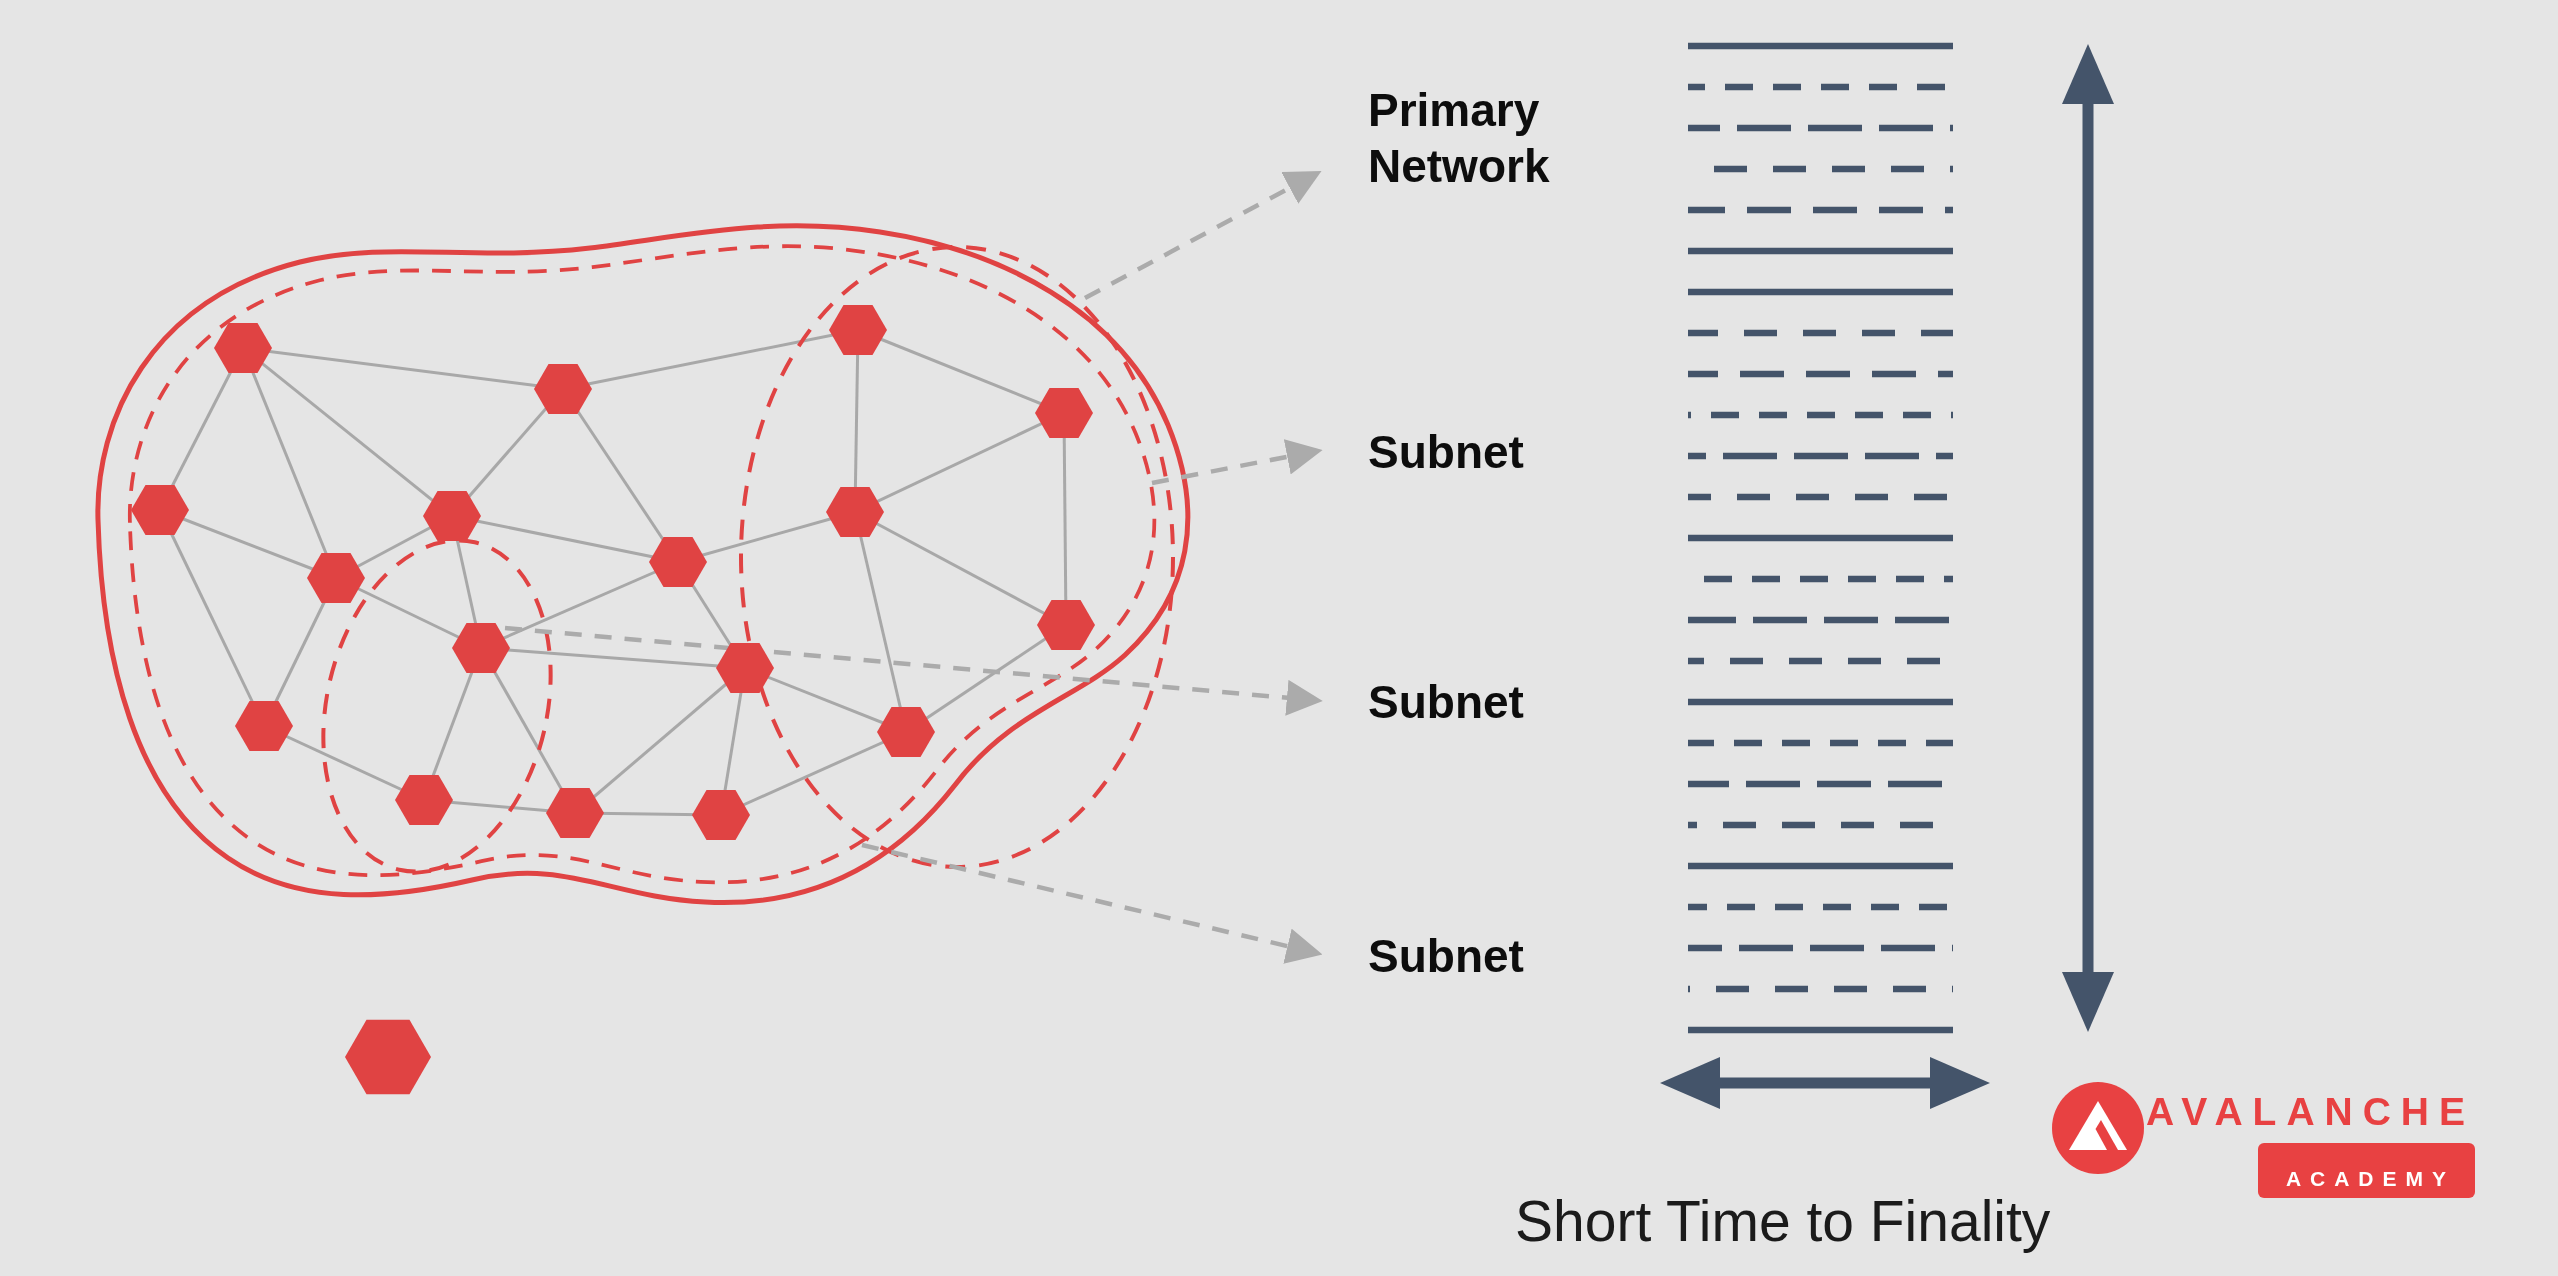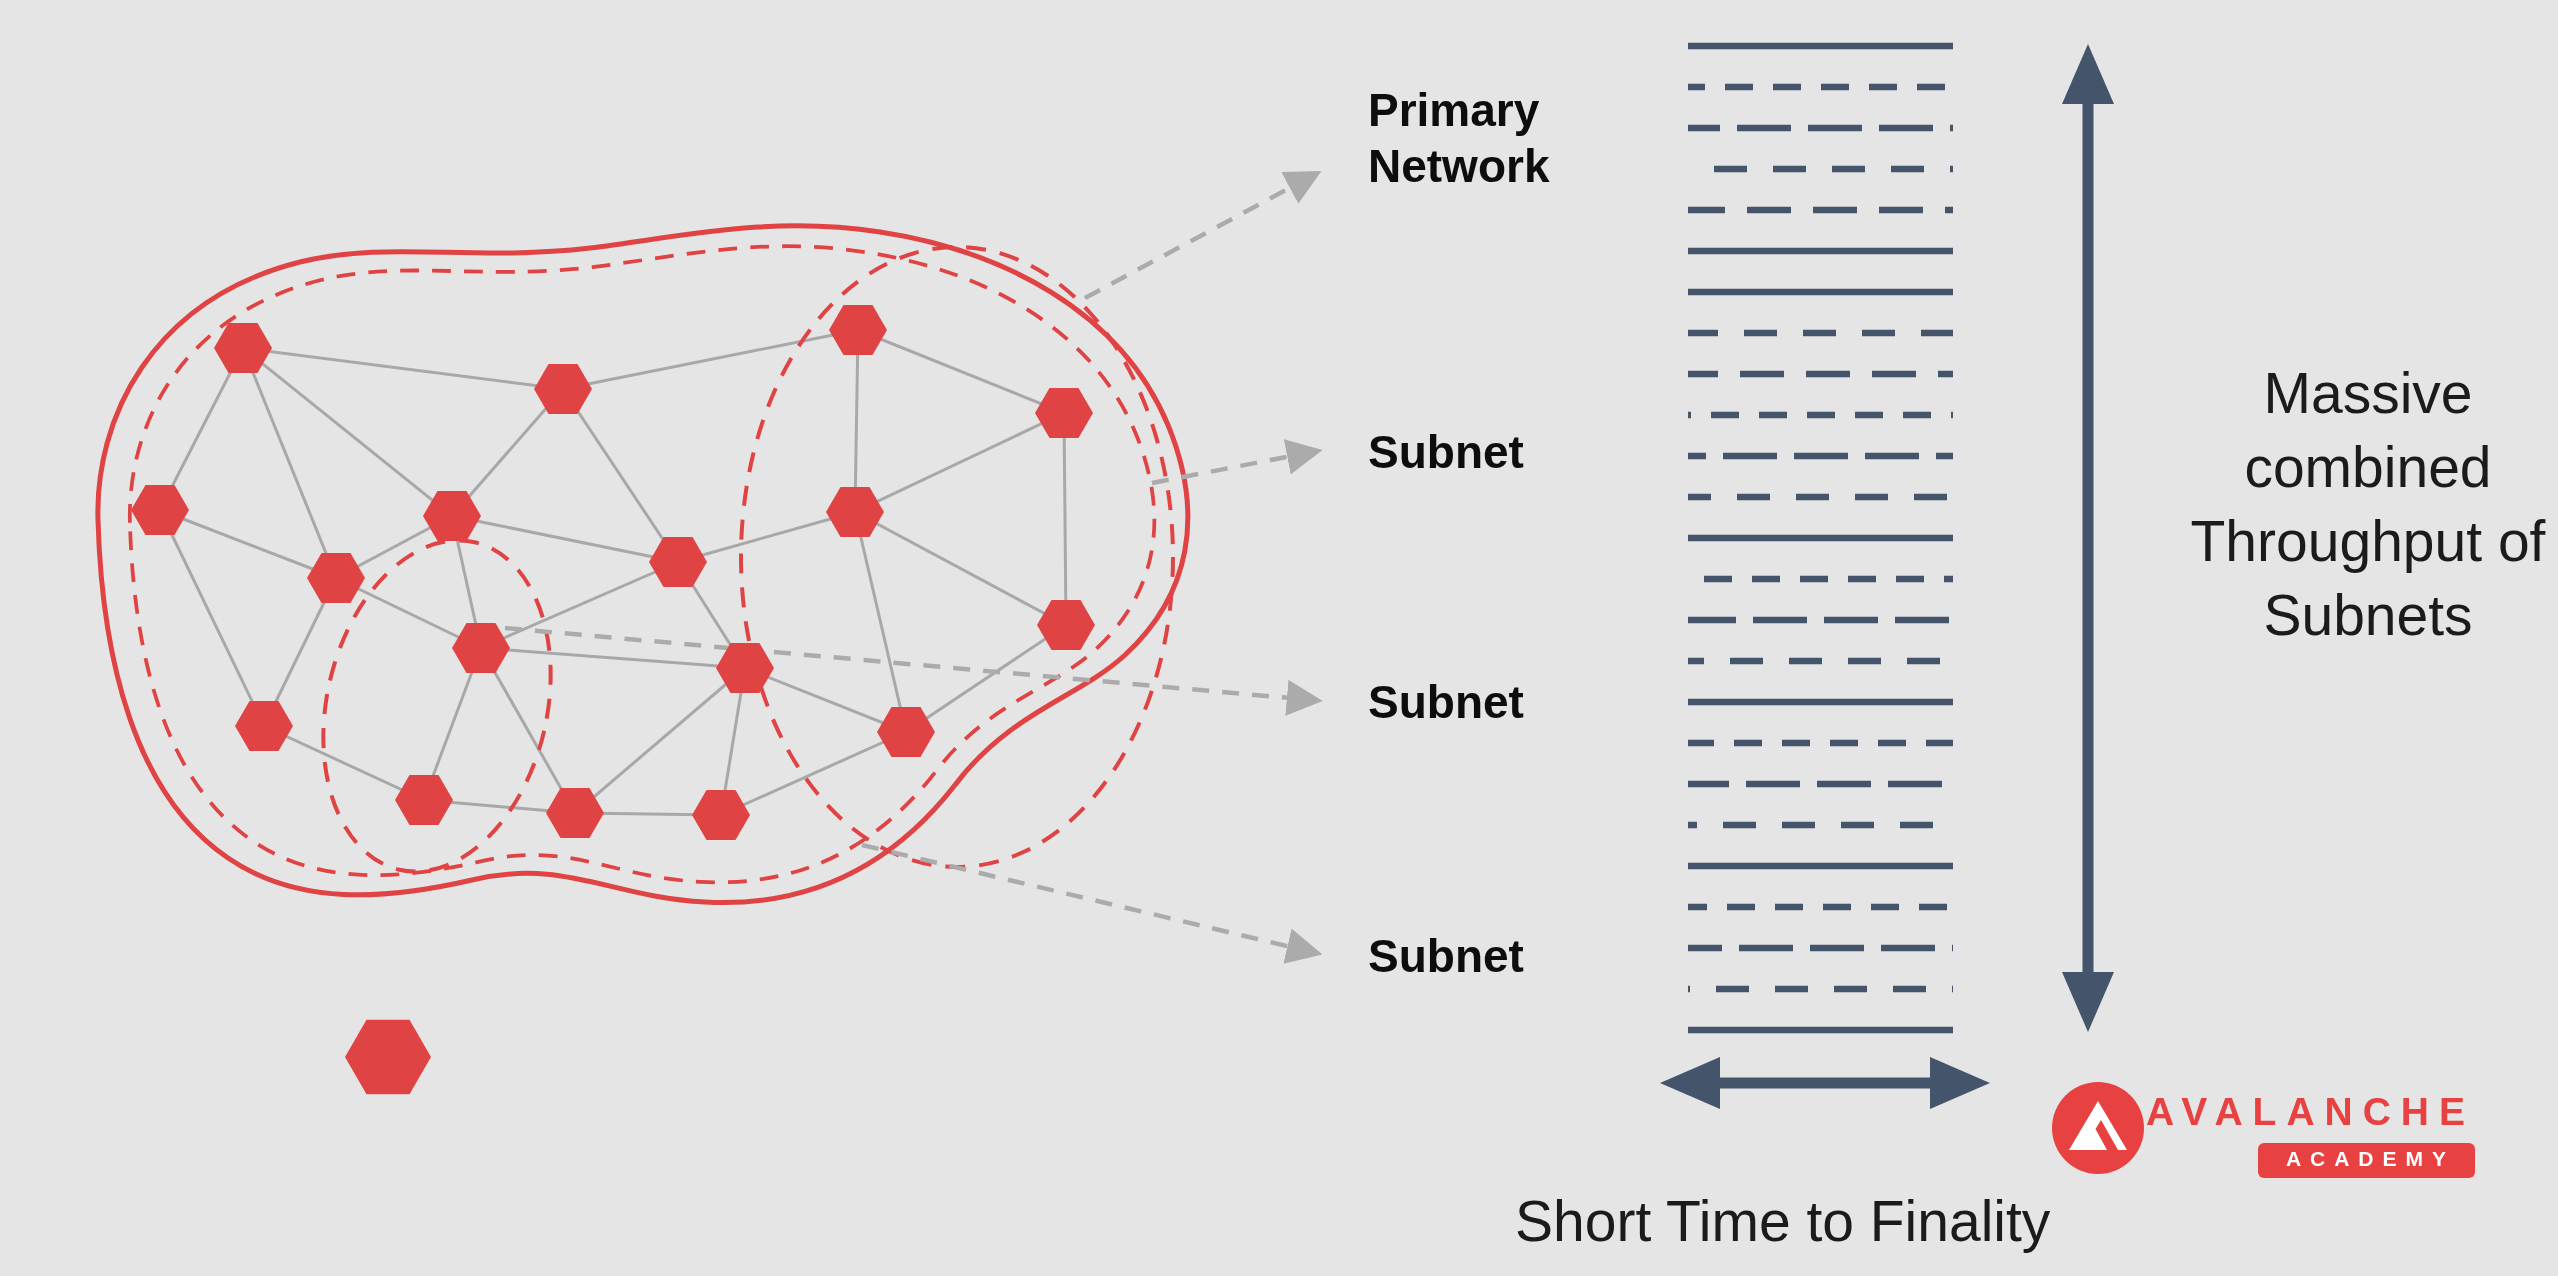--- a/index.html
+++ b/index.html
@@ -8,21 +8,21 @@
   .canvas{position:relative;width:2558px;height:1276px;background:#e5e5e5;overflow:hidden}
   .abs{position:absolute}
   svg.layer{position:absolute;left:0;top:0}
   .net-label{font-weight:bold;font-size:46px;color:#0d0d0d;line-height:1.22}
   .throughput{font-size:57px;color:#1b1b1b;text-align:center;line-height:1.3}
   .finality{font-size:57px;color:#1b1b1b;text-align:left;white-space:nowrap}
   .validator-text{font-size:80px;font-weight:bold;color:#0d0d0d}
   .logo-wrap{display:flex;align-items:flex-start;}
   .logo-col{display:flex;flex-direction:column;align-items:flex-end;margin-top:10px}
   .brand{color:#E84142;font-size:39px;font-weight:600;letter-spacing:10px;white-space:nowrap}
-  .badge{display:inline-block;background:#E84142;color:#ffffff;font-size:21px;font-weight:bold;letter-spacing:9px;padding:4px 20px 7px 28px;border-radius:6px;margin-top:9px}
+  .badge{display:inline-block;background:#E84142;color:#ffffff;font-size:21px;font-weight:bold;letter-spacing:9px;padding:24px 20px 7px 28px;border-radius:6px;margin-top:9px}
 </style>
 </head>
 <body>
 
 <div class="canvas">
 
   <svg class="layer" id="diagram" width="2558" height="1276" viewBox="0 0 2558 1276">
       <defs>
         <marker id="ah" viewBox="0 0 10 10" refX="7" refY="5" markerWidth="8" markerHeight="8" orient="auto">
           <path d="M0 0 L10 5 L0 10 Z" fill="#ABABAB"></path>
@@ -120,21 +120,20 @@
       <polygon points="1660,1083 1720,1057 1720,1109" fill="#44546A"></polygon>
       <polygon points="1990,1083 1930,1057 1930,1109" fill="#44546A"></polygon>
     </svg>
 
   <div class="abs net-label" style="left:1368px;top:82px;width:270px">Primary Network</div>
   <div class="abs net-label" style="left:1368px;top:424px">Subnet</div>
   <div class="abs net-label" style="left:1368px;top:674px">Subnet</div>
   <div class="abs net-label" style="left:1368px;top:928px">Subnet</div>
 
 
-  <div class="abs throughput" style="left:2190px;top:356px;width:356px">Massive combined Throughput of Subnets</div>
 
   <div class="abs finality" style="left:1515px;top:1188px;width:610px">Short Time to Finality</div>
 
   <div class="abs logo-wrap" style="left:2050px;top:1080px">
     <svg width="96" height="96" viewBox="0 0 96 96">
       <circle cx="48" cy="48" r="46" fill="#E84142"></circle>
       <path d="M48 21 L77 70 L19 70 Z" fill="#ffffff"></path>
       <path d="M51 40 L68 70 L57 70 L45.5 49 Z" fill="#E84142"></path>
     </svg>
     <div class="logo-col">

